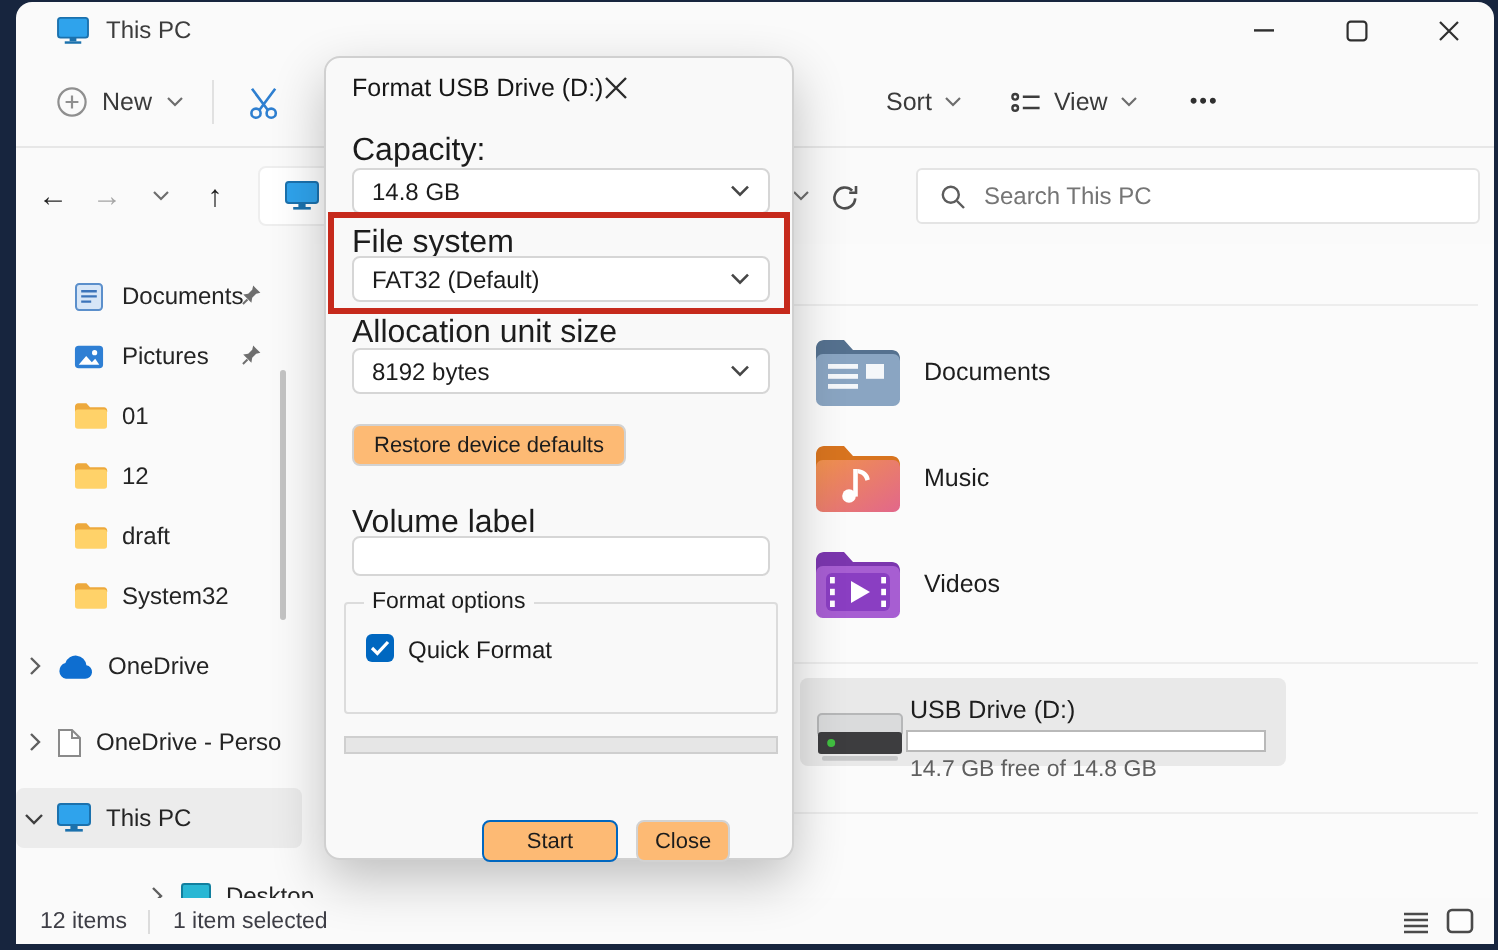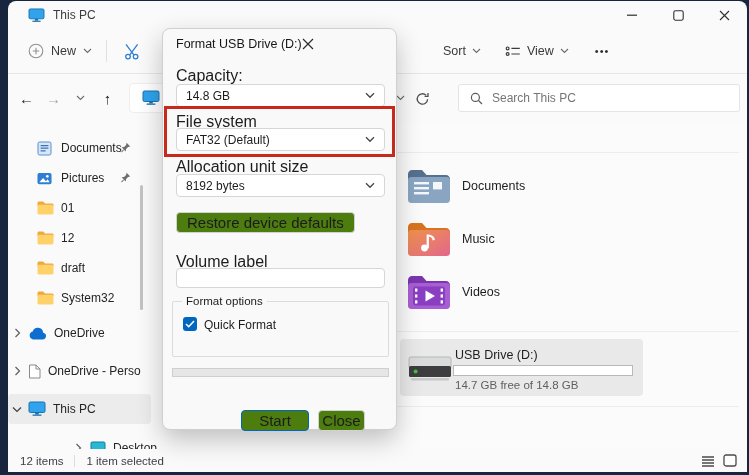--- a/index.html
+++ b/index.html
@@ -62,21 +62,21 @@
   .side-row.selected { background:#ececec; border-radius:4px; margin-right:6px; }
   .side-spacer5 { height:5px; } .side-spacer8 { height:8px; } .side-spacer9 { height:9px; }
   .side-scrollbar { position:absolute; right:14px; top:63px; width:3px; height:125px; background:#c3c3c3; border-radius:2px; }
   .side-pad { height:11px; }
 
   
   .content { flex:1; position:relative; background:#fbfbfb; }
   .hrule { position:absolute; left:236px; right:8px; height:1px; background:#ededed; }
   .folder-item { position:absolute; left:250px; display:flex; align-items:center; gap:8px; }
   .folder-item .label { font-size:12.5px; color:#1d1d1d; margin-left:2px; }
-  .drive-item { position:absolute; left:243px; top:217px; width:243px; height:57px; background:#e9e9e9; border-radius:4px;text-align:center; }
+  .drive-item { position:absolute; left:243px; top:217px; width:243px; height:44px; background:#e9e9e9; border-radius:4px;text-align:center; }
   .drive-icon { position:absolute; left:7px; top:16px; }
   .drive-label { position:absolute; left:55px; top:9px; font-size:12.5px; color:#1d1d1d; }
   .drive-bar { position:absolute; left:53px; top:26px; width:180px; height:11px; background:#fff; border:1px solid #b9b9b9; }
   .drive-free { position:absolute; left:55px; top:40px; font-size:11.5px; color:#5f5f5f; }
 
   
   .statusbar { position:absolute; left:0; right:0; bottom:0; height:23px; background:#fafafa; display:flex; align-items:center; z-index:5; font-size:11.5px; color:#3e3e46; }
   .status-left { display:flex; align-items:center; padding-left:12px; gap:11px; }
   .status-sep { width:1px; height:12px; background:#dcdcdc; }
   .status-right { position:absolute; right:10px; display:flex; align-items:center; gap:8px; }
@@ -86,22 +86,22 @@
     position:absolute; left:154px; top:27px; width:235px; height:402px;
     background:#f9f9f9; border:1px solid #d0d0d0; border-radius:8px;
     box-shadow:0 10px 26px rgba(0,0,0,.24); z-index:20;
   }
   .dlg-titlerow { height:30px; display:flex; align-items:center; justify-content:flex-start; padding:0 12px 0 13px; }
   .dlg-title { font-size:12.5px; color:#161616; }
   .dlg-label { position:absolute; left:13px; font-size:16px; color:#1c1c1c; }
   .combo { position:absolute; left:13px; width:209px; height:23px; background:#fff; border:1px solid #d6d6d6; border-radius:4px;
            display:flex; align-items:center; justify-content:space-between; padding:0 9px; font-size:12px; color:#1c1c1c; }
   .red-box { position:absolute; left:1px; top:77px; width:231px; height:51px; border:3px solid #c62a1c; z-index:4; pointer-events:none; }
-  .dlg-btn { position:absolute; height:21px; background:#4d7c0f; border:1px solid #d2d2d2; border-radius:4px;
-             display:flex; align-items:center; justify-content:center; font-size:15px; color:#1c1c1c;
+  .dlg-btn { position:absolute; height:21px; background:#fdba74; border:1px solid #d2d2d2; border-radius:4px;
+             display:flex; align-items:center; justify-content:center; font-size:11px; color:#1c1c1c;
              font-family:"Liberation Sans", sans-serif; }
   .restore-btn { left:13px; top:183px; padding:0 10px; }
   .vol-input { position:absolute; left:13px; top:239px; width:209px; height:20px; background:#fff; border:1px solid #d6d6d6; border-radius:4px; outline:none; padding:0 8px; font-family:"Liberation Sans", sans-serif; font-size:12px; }
   .groupbox { position:absolute; left:9px; top:272px; width:217px; height:56px; border:1px solid #dcdcdc; border-radius:2px; }
   .group-label { position:absolute; left:19px; top:266px; background:#f9f9f9; padding:0 4px; font-size:11.5px; color:#1c1c1c; }
   .checkbox { position:absolute; left:20px; top:288px; width:14px; height:14px; background:#0067c0; border-radius:3px; display:flex; align-items:center; justify-content:center; }
   .check-label { position:absolute; left:41px; top:289px; font-size:12px; color:#1c1c1c; }
   .progress { position:absolute; left:9px; top:339px; width:217px; height:9px; background:#e6e6e6; border:1px solid #cfcfcf; }
   .start-btn { left:78px; top:381px; width:68px; border:1px solid #0067c0; }
   .close-btn { left:155px; top:381px; width:47px; }

